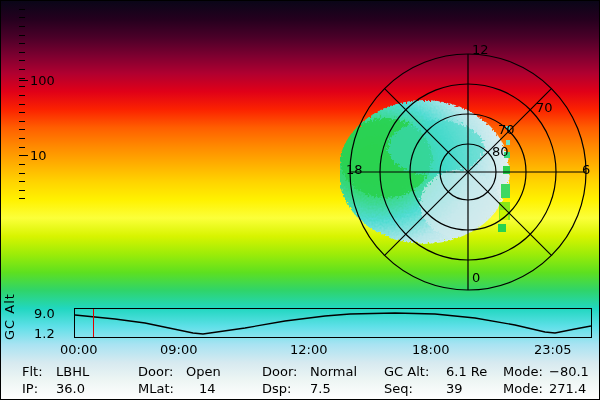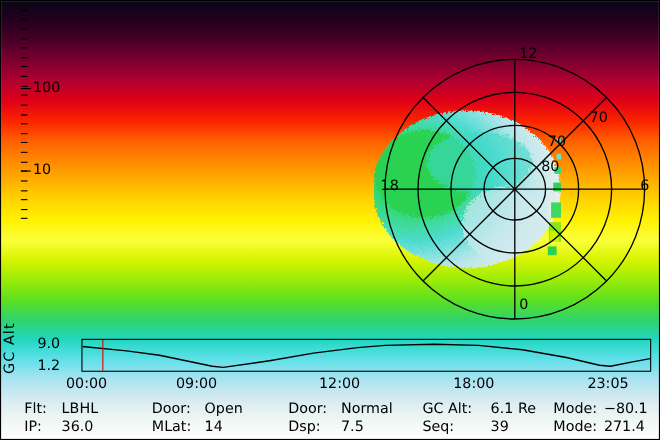--- a/index.html
+++ b/index.html
@@ -257,21 +257,21 @@
       <div class="st-cell st-r0" style="left: 172px;">Open</div>
       <div class="st-cell st-r0" style="left: 248px;">Door:</div>
       <div class="st-cell st-r0" style="left: 296px;">Normal</div>
       <div class="st-cell st-r0" style="left: 370px;">GC Alt:</div>
       <div class="st-cell st-r0" style="left: 432px;">6.1 Re</div>
       <div class="st-cell st-r0" style="left: 489px;">Mode:</div>
       <div class="st-cell st-r0" style="left: 535px;">−80.1</div>
       <div class="st-cell st-r1" style="left: 8px;">IP:</div>
       <div class="st-cell st-r1" style="left: 42px;">36.0</div>
       <div class="st-cell st-r1" style="left: 124px;">MLat:</div>
-      <div class="st-cell st-r1" style="left: 172px; text-align: right;">14</div>
+      <div class="st-cell st-r1" style="left: 185px; text-align: right;">14</div>
       <div class="st-cell st-r1" style="left: 248px;">Dsp:</div>
       <div class="st-cell st-r1" style="left: 296px;">7.5</div>
       <div class="st-cell st-r1" style="left: 370px;">Seq:</div>
       <div class="st-cell st-r1" style="left: 432px;">39</div>
       <div class="st-cell st-r1" style="left: 489px;">Mode:</div>
       <div class="st-cell st-r1" style="left: 535px;">271.4</div>
     </div>
 
 </div>
 

